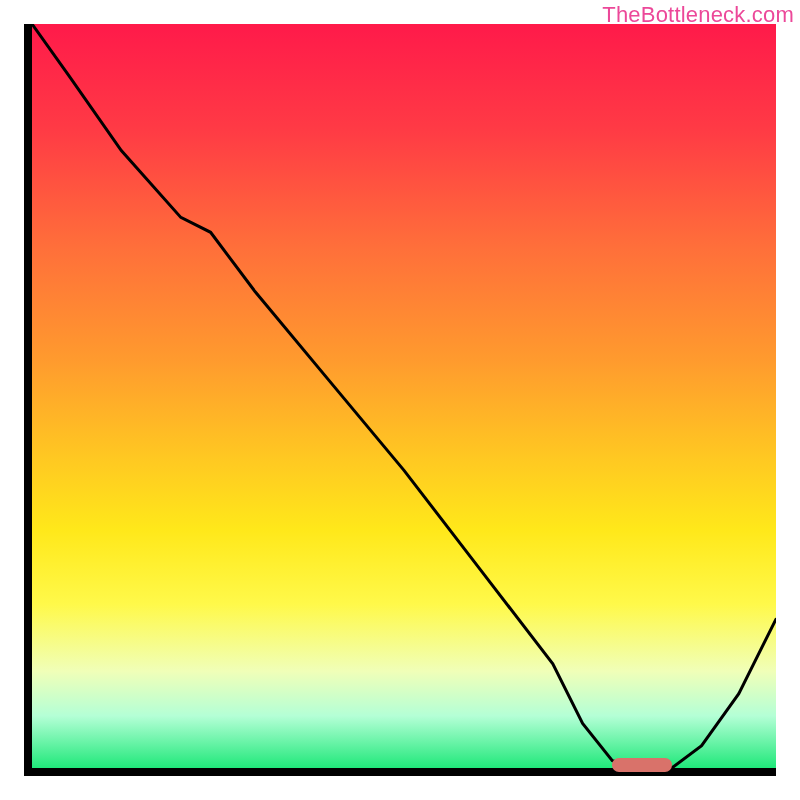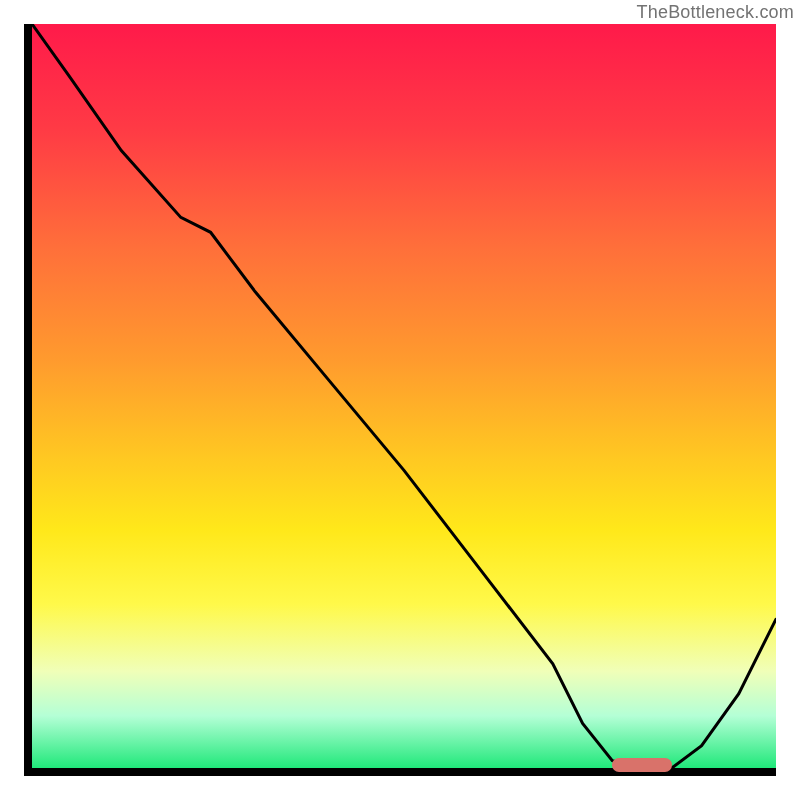--- a/index.html
+++ b/index.html
@@ -13,23 +13,23 @@
   .frame {
     position: relative;
     width: 800px;
     height: 800px;
     box-sizing: border-box;
   }
   .watermark {
     position: absolute;
     top: 2px;
     right: 6px;
-    font-size: 18px;
+    font-size: 22px;
     font-weight: 400;
-    color: #737373;
+    color: #ec4899;
     letter-spacing: 0.2px;
   }
   .axis {
     position: absolute;
     background: #000;
   }
   .y-axis {
     left: 24px;
     top: 24px;
     width: 8px;

